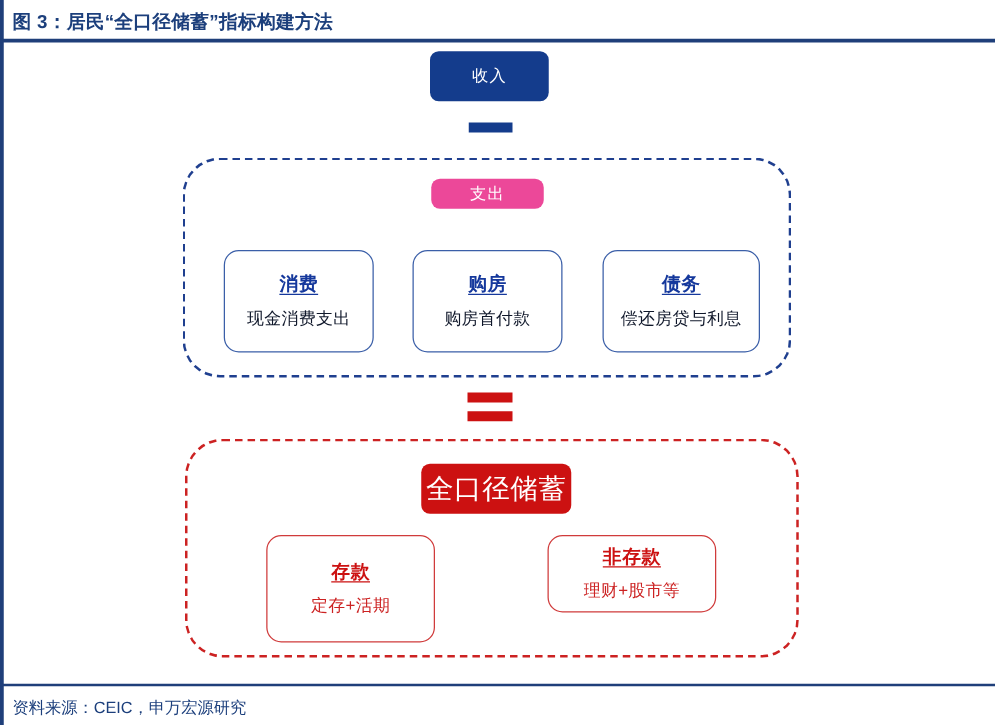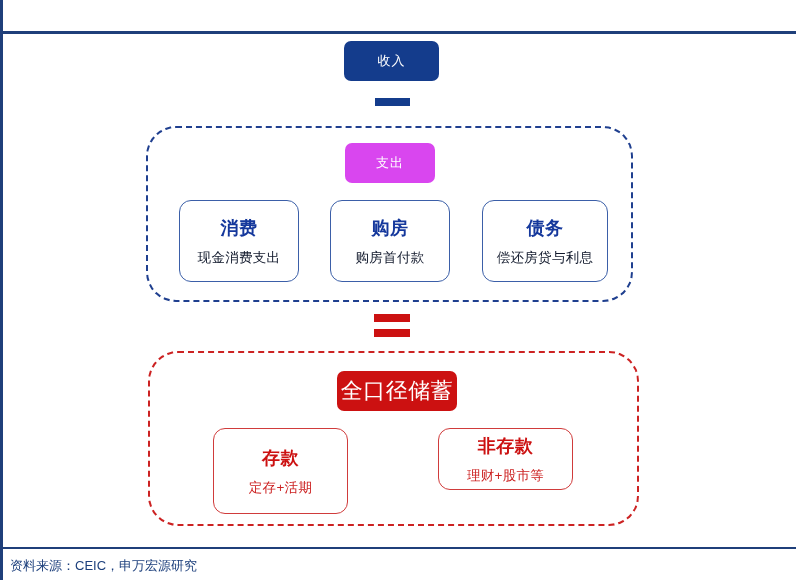--- a/index.html
+++ b/index.html
@@ -86,22 +86,22 @@
     left: 344px;
     top: 41px;
     width: 95px;
     height: 40px;
     background: #143c8c;
   }
   .pill-expend {
     left: 345px;
     top: 143px;
     width: 90px;
-    height: 40px;
-    background: #d946ef;
+    height: 24px;
+    background: #ec4899;
     align-items: center;
   }
   .pill-savings {
     left: 337px;
     top: 371px;
     width: 120px;
     height: 40px;
     background: #cc1111;
     font-size: 22px;
     letter-spacing: 0.5px;
@@ -163,22 +163,23 @@
     background: #ffffff;
     display: flex;
     flex-direction: column;
     align-items: center;
     justify-content: center;
   }
   .card-blue { border: 1.4px solid #3b5fa8; }
   .card-red  { border: 1.4px solid #d03b3b; }
 
   .card-title {
-    font-size: 18px;
+    font-size: 15px;
     font-weight: bold;
+    text-decoration: underline;
     text-underline-offset: 3px;
     letter-spacing: 0.5px;
     margin-bottom: 9px;
   }
   .card-sub {
     font-size: 13.5px;
     letter-spacing: 0.3px;
   }
   .card-blue .card-title { color: #15389c; }
   .card-blue .card-sub   { color: #0f172a; }
@@ -194,20 +195,21 @@
   .card-deposit  { left: 213px; top: 428px; width: 135px; height: 86px; }
   .card-nondep   { left: 438px; top: 428px; width: 135px; height: 62px; }
 </style>
 </head>
 <body>
 
 <div id="figure-root">
 
   <div class="left-rail"></div>
 
+  <div class="fig-title">图 3：居民“全口径储蓄”指标构建方法</div>
   <div class="rule-top"></div>
 
   <div class="pill pill-income">
     <span>收入</span>
   </div>
 
   <div class="op-minus"></div>
 
   <div class="group group-expend"></div>
 

